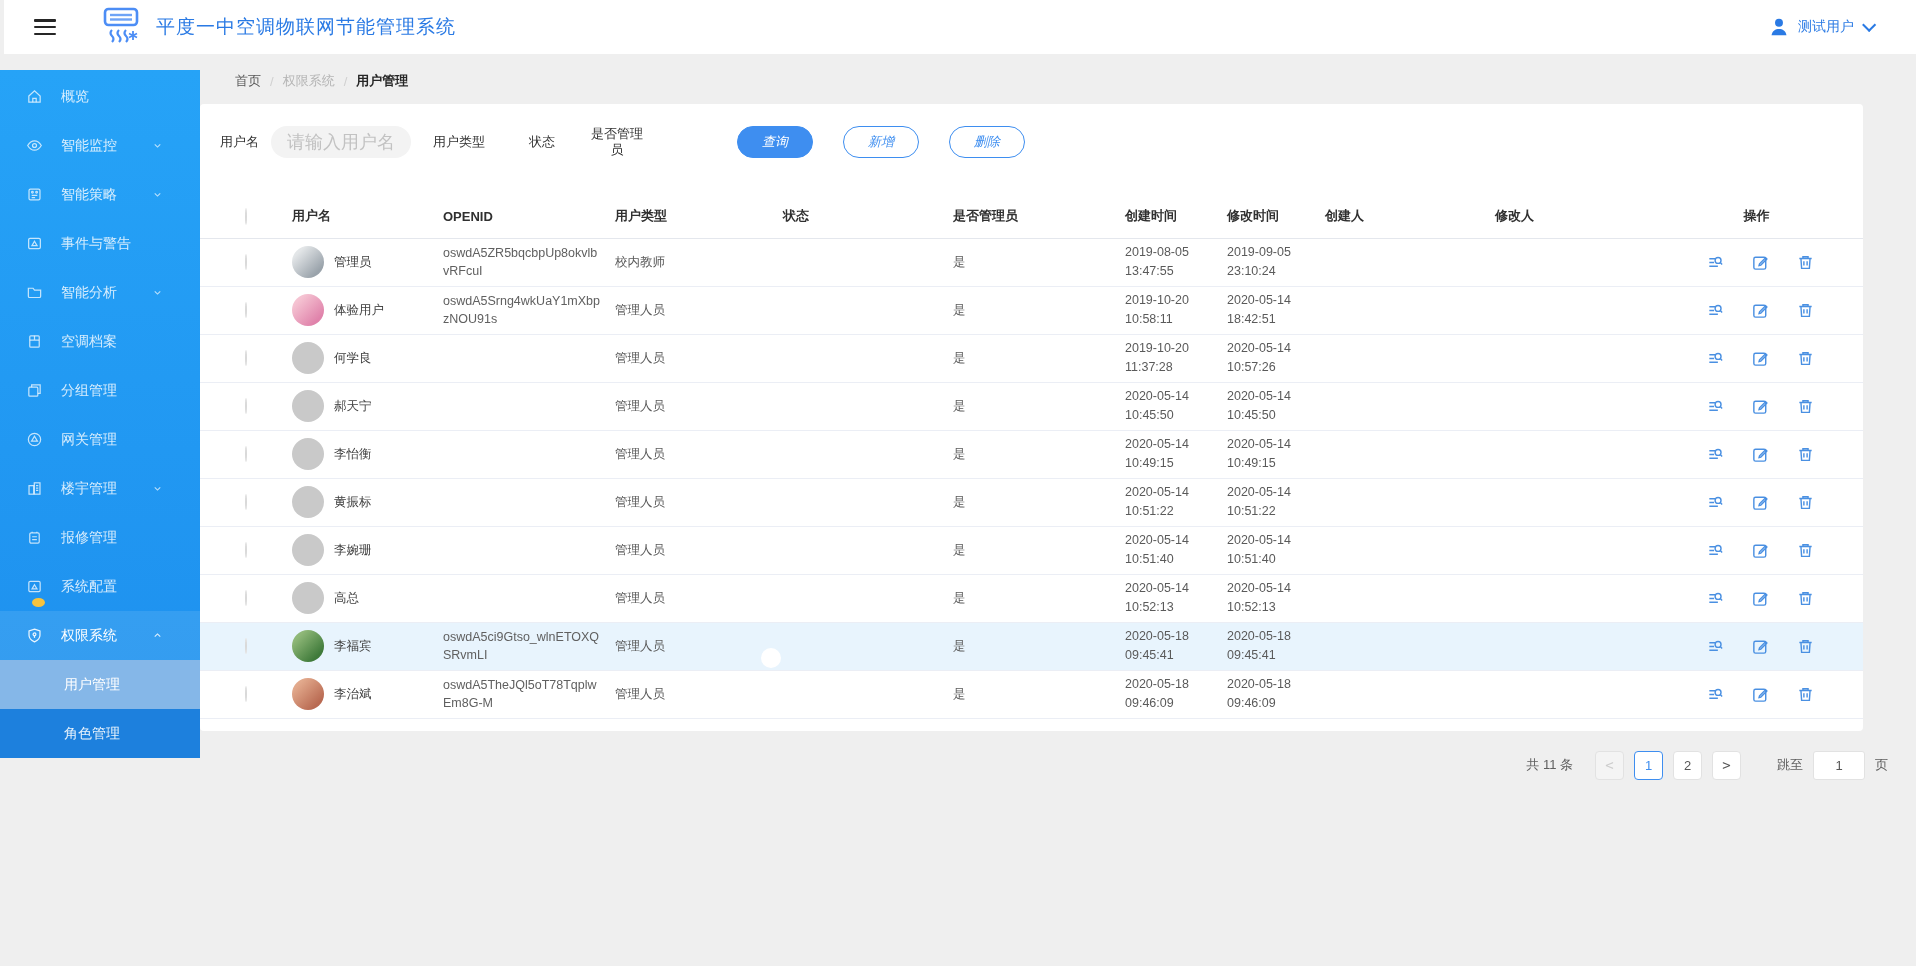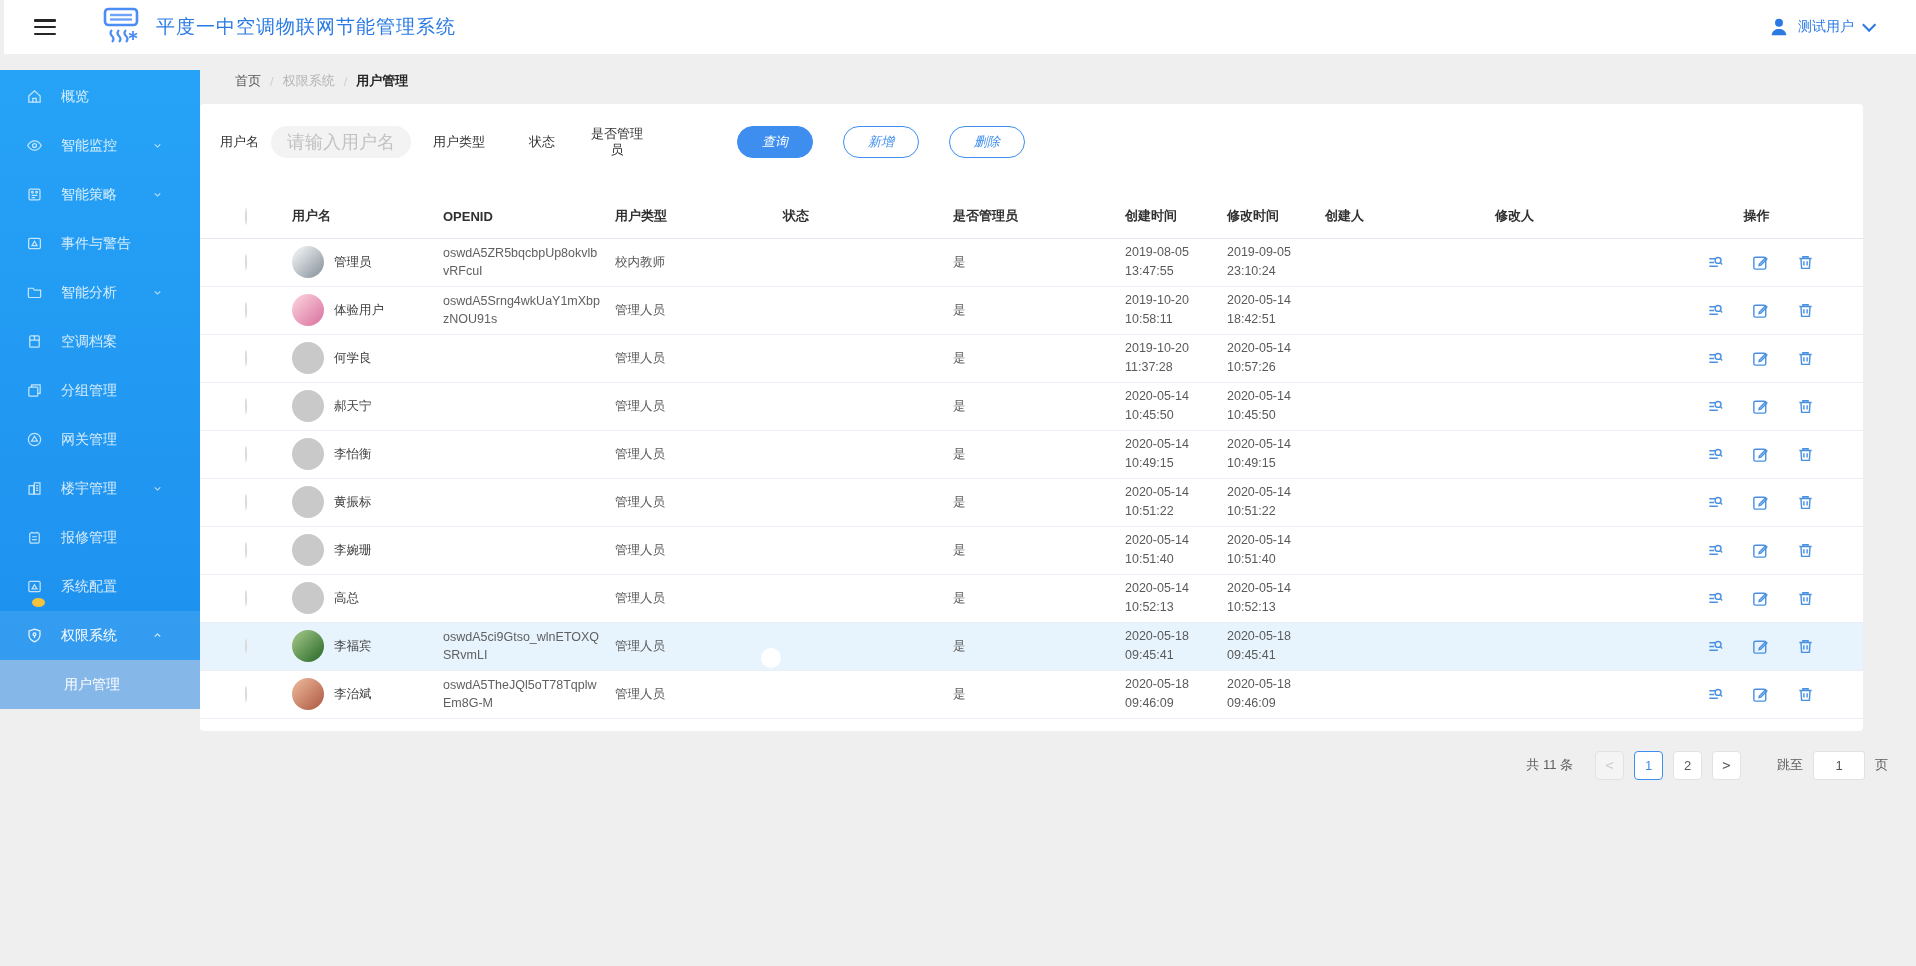--- a/index.html
+++ b/index.html
@@ -216,20 +216,23 @@
         <path d="M9 9.3v2.2"></path>
       </svg>
     <span>权限系统</span>
     <svg class="chev" viewBox="0 0 18 18" fill="none" stroke="currentColor" stroke-width="1.8">
         <path d="M4.5 11l4.5-4.5L13.5 11"></path>
       </svg>
   </div>
   <div class="submenu-item active">
     <span>用户管理</span>
   </div>
+  <div class="submenu-item">
+    <span>角色管理</span>
+  </div>
 </div>
 
 <div class="main">
 
   <div class="breadcrumb">
     <span class="bc-home">首页</span>
     <span class="bc-sep">/</span>
     <span class="bc-mid">权限系统</span>
     <span class="bc-sep">/</span>
     <span class="bc-cur">用户管理</span>

